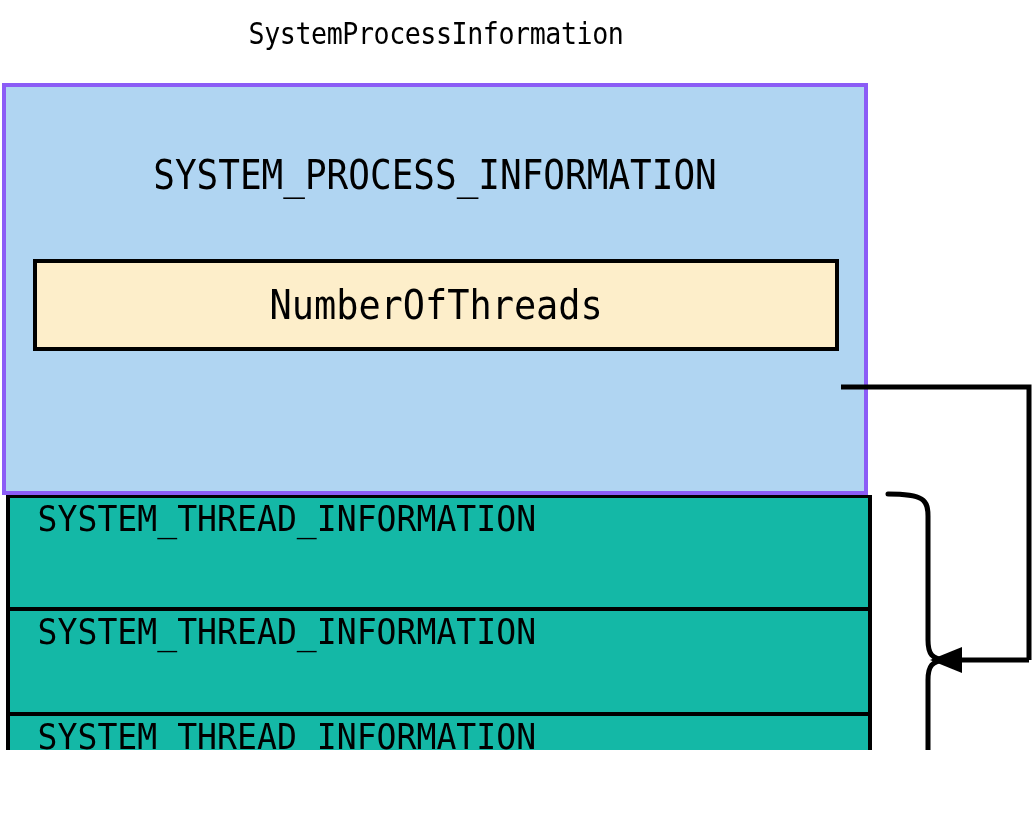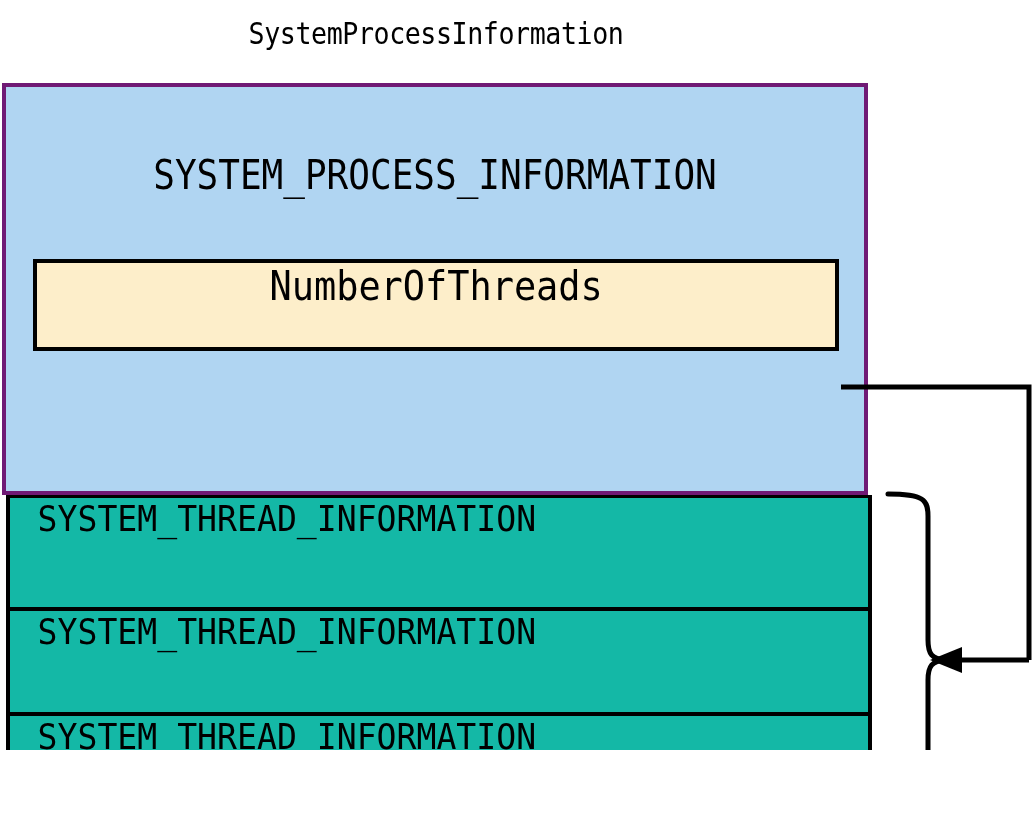--- a/index.html
+++ b/index.html
@@ -37,21 +37,21 @@
   }
 
   
   .process-block {
     position: absolute;
     left: 2px;
     top: 83px;
     width: 866px;
     height: 412px;
     background: #b0d5f2;
-    border: 4px solid #701a75;
+    border: 4px solid #8b5cf6;
     box-sizing: border-box;
   }
   .process-label {
     position: absolute;
     left: 0;
     top: 64px;
     width: 100%;
     text-align: center;
     font-family: "DejaVu Sans Mono", monospace;
     font-size: 40px;
@@ -66,21 +66,21 @@
   .field-box {
     position: absolute;
     left: 33px;
     top: 259px;
     width: 806px;
     height: 92px;
     background: #fdeeca;
     border: 4px solid #000000;
     box-sizing: border-box;
     display: flex;
-    align-items: flex-start;
+    align-items: center;
     justify-content: center;
   }
   .field-label {
     font-family: "DejaVu Sans Mono", monospace;
     font-size: 41px;
     line-height: 46px;
     color: #000000;
     white-space: nowrap;
     transform: scaleX(0.9);
   }

